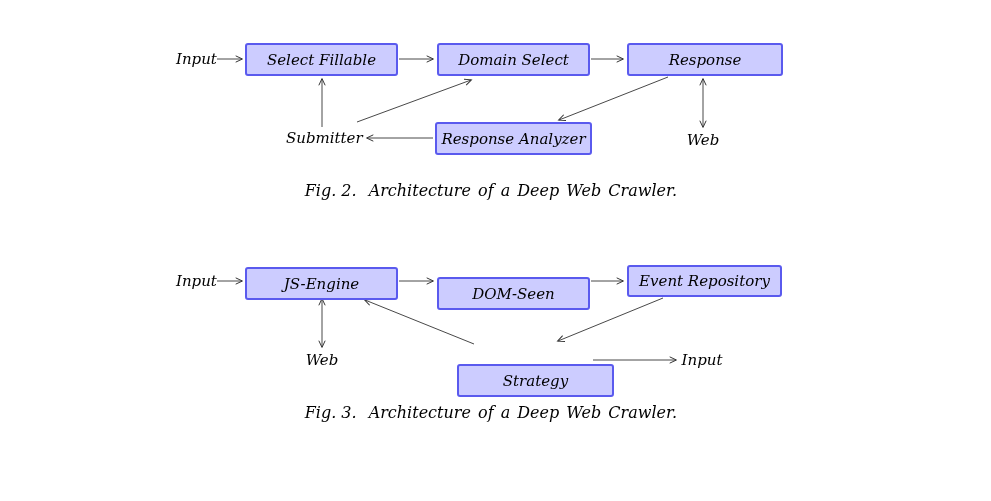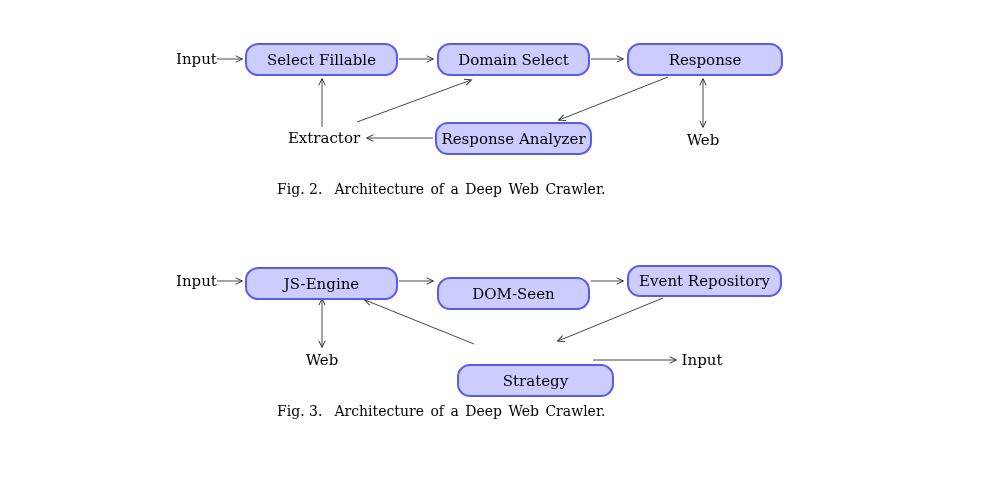--- a/index.html
+++ b/index.html
@@ -8,20 +8,21 @@
     background: #ffffff;
     font-family: "DejaVu Serif", serif;
   }
   .canvas {
     position: relative;
     width: 991px;
     height: 501px;
     background: var(--background, #ffffff);
     overflow: hidden;
     color: var(--text, #000000);
+    font-style: italic;
   }
   .connectors {
     position: absolute;
     left: 0;
     top: 0;
     pointer-events: none;
   }
   .arrow {
     stroke: var(--arrow, #333333);
     stroke-width: 0.9;
@@ -30,41 +31,41 @@
   #ah path {
     stroke: var(--arrow, #333333);
     fill: none;
     stroke-width: 1.1;
   }
   .node {
     position: absolute;
     box-sizing: border-box;
     background: var(--box-fill, #ccccff);
     border: 2px solid var(--box-border, #5a5aee);
-    border-radius: 13px;
+    border-radius: 3px;
     display: flex;
     align-items: center;
     justify-content: center;
     font-size: 15px;
     white-space: nowrap;
   }
   .lbl {
     position: absolute;
     font-size: 15px;
     line-height: 18px;
     white-space: nowrap;
   }
   .lbl.centered {
     text-align: center;
   }
   .caption {
     position: absolute;
     width: 400px;
-    text-align: left;
-    font-size: 14px;
+    text-align: right;
+    font-size: 16px;
     white-space: nowrap;
   }
   .caption .cap-text {
     margin-left: 12px;
     word-spacing: 2px;
   }
 </style>
 </head>
 <body>
 
@@ -96,21 +97,21 @@
   </svg>
 
   <div>
     <span class="lbl" style="left:176px; top:50px;">Input</span>
 
     <div class="node" style="left:245px; top:43px; width:153px; height:33px;">Select Fillable</div>
     <div class="node" style="left:437px; top:43px; width:153px; height:33px;">Domain Select</div>
     <div class="node" style="left:627px; top:43px; width:156px; height:33px;">Response</div>
     <div class="node" style="left:435px; top:122px; width:157px; height:33px;">Response Analyzer</div>
 
-    <span class="lbl centered" style="left:286px; top:129px; width:76px;">Extractor</span>
+    <span class="lbl centered" style="left:286px; top:129px; width:76px;">Submitter</span>
     <span class="lbl centered" style="left:683px; top:131px; width:40px;">Web</span>
 
     <div class="caption" style="left:277px; top:181px;">
       <span>Fig. 2.</span><span class="cap-text">Architecture of a Deep Web Crawler.</span>
     </div>
   </div>
 
   <div>
     <span class="lbl" style="left:176px; top:272px;">Input</span>
 

